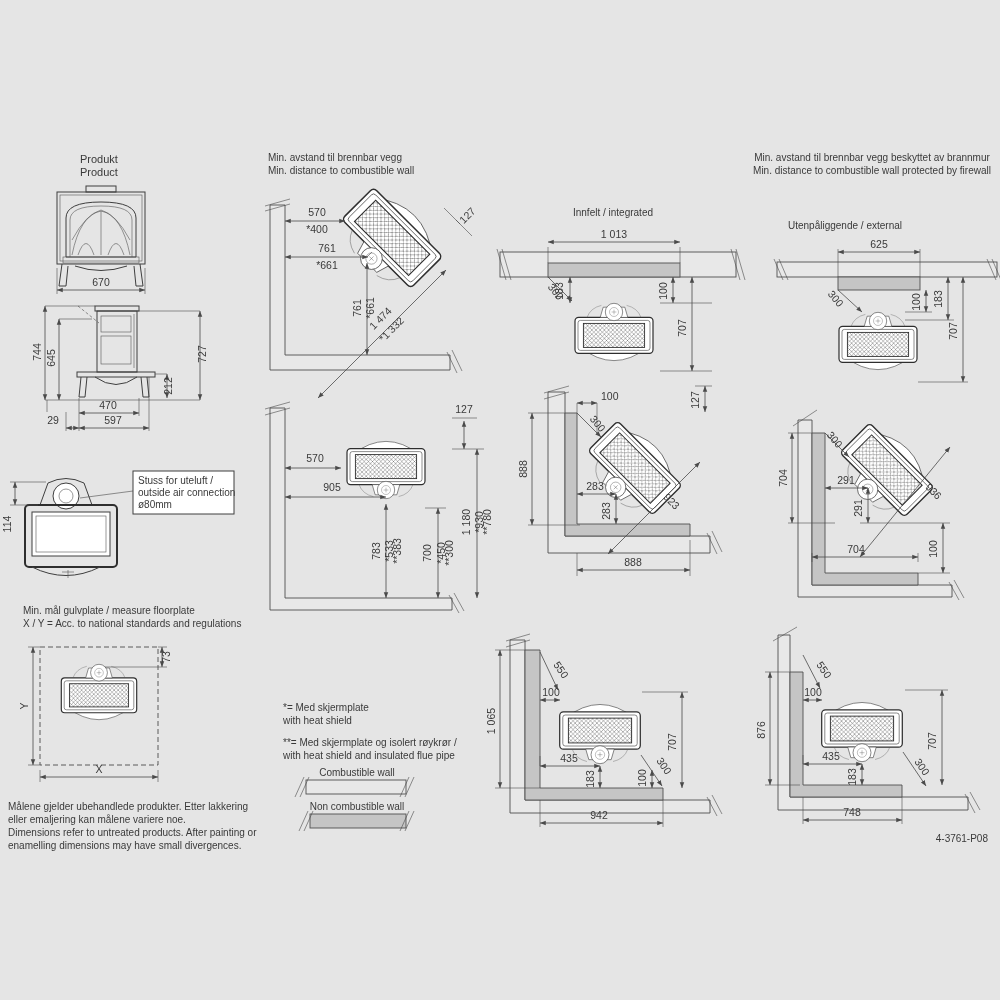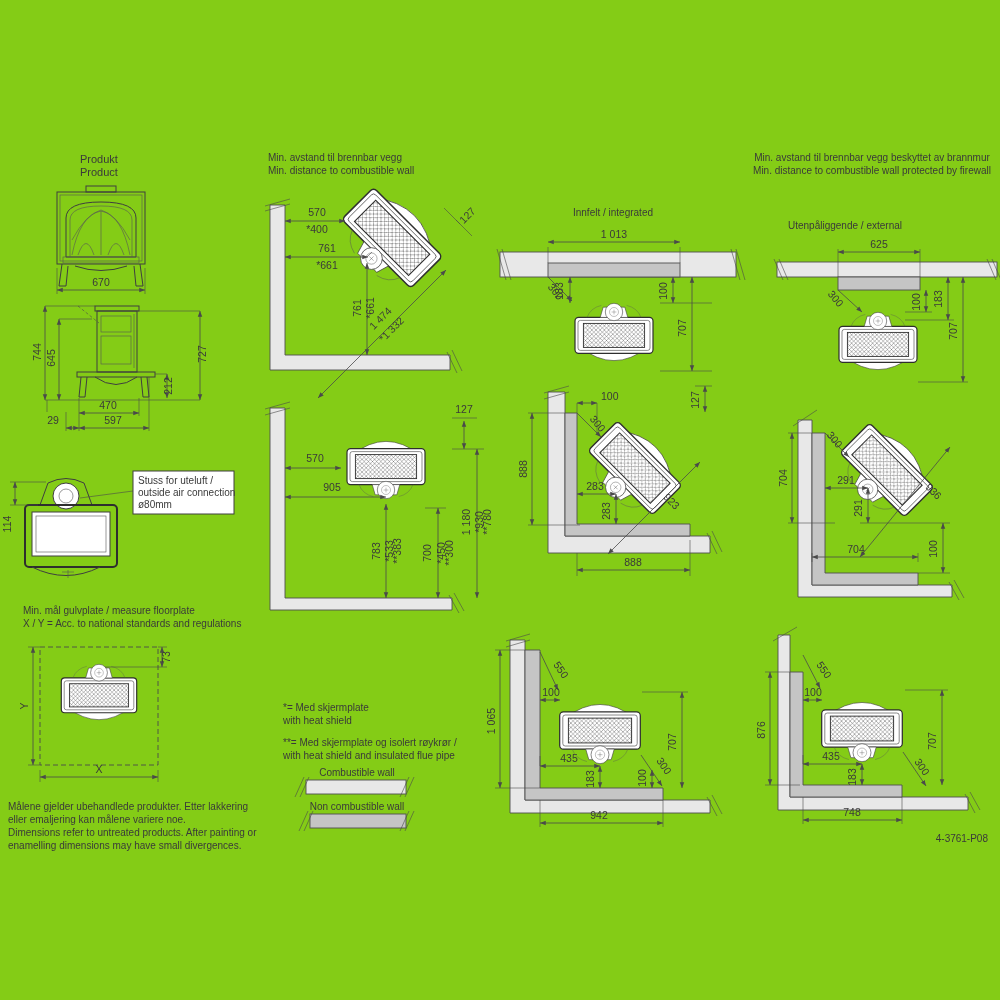--- a/index.html
+++ b/index.html
@@ -1,16 +1,16 @@
 <!DOCTYPE html>
 <html><head>
 <meta charset="utf-8">
 <style>
   html,body{margin:0;padding:0;background:#fff;}
-  #stage{width:1000px;height:1000px;position:relative;background:#84cc16;}
+  #stage{width:1000px;height:1000px;position:relative;background:#e5e5e5;}
   svg{display:block;}
   text{font-family:"Liberation Sans",sans-serif;fill:#3a3a3a;}
   .t{font-size:10.5px;text-anchor:middle;}
   .tt{font-size:11px;text-anchor:middle;}
   .ta{text-anchor:start;}
   .ts{font-size:10px;}
   .ol{stroke:#3f3f3f;stroke-width:1;fill:none;}
   .ol2{stroke:#2e2e2e;stroke-width:2;fill:none;}
   .olw{stroke:#2e2e2e;stroke-width:2;fill:#fff;}
   .olw1{stroke:#3f3f3f;stroke-width:1;fill:#fff;}

